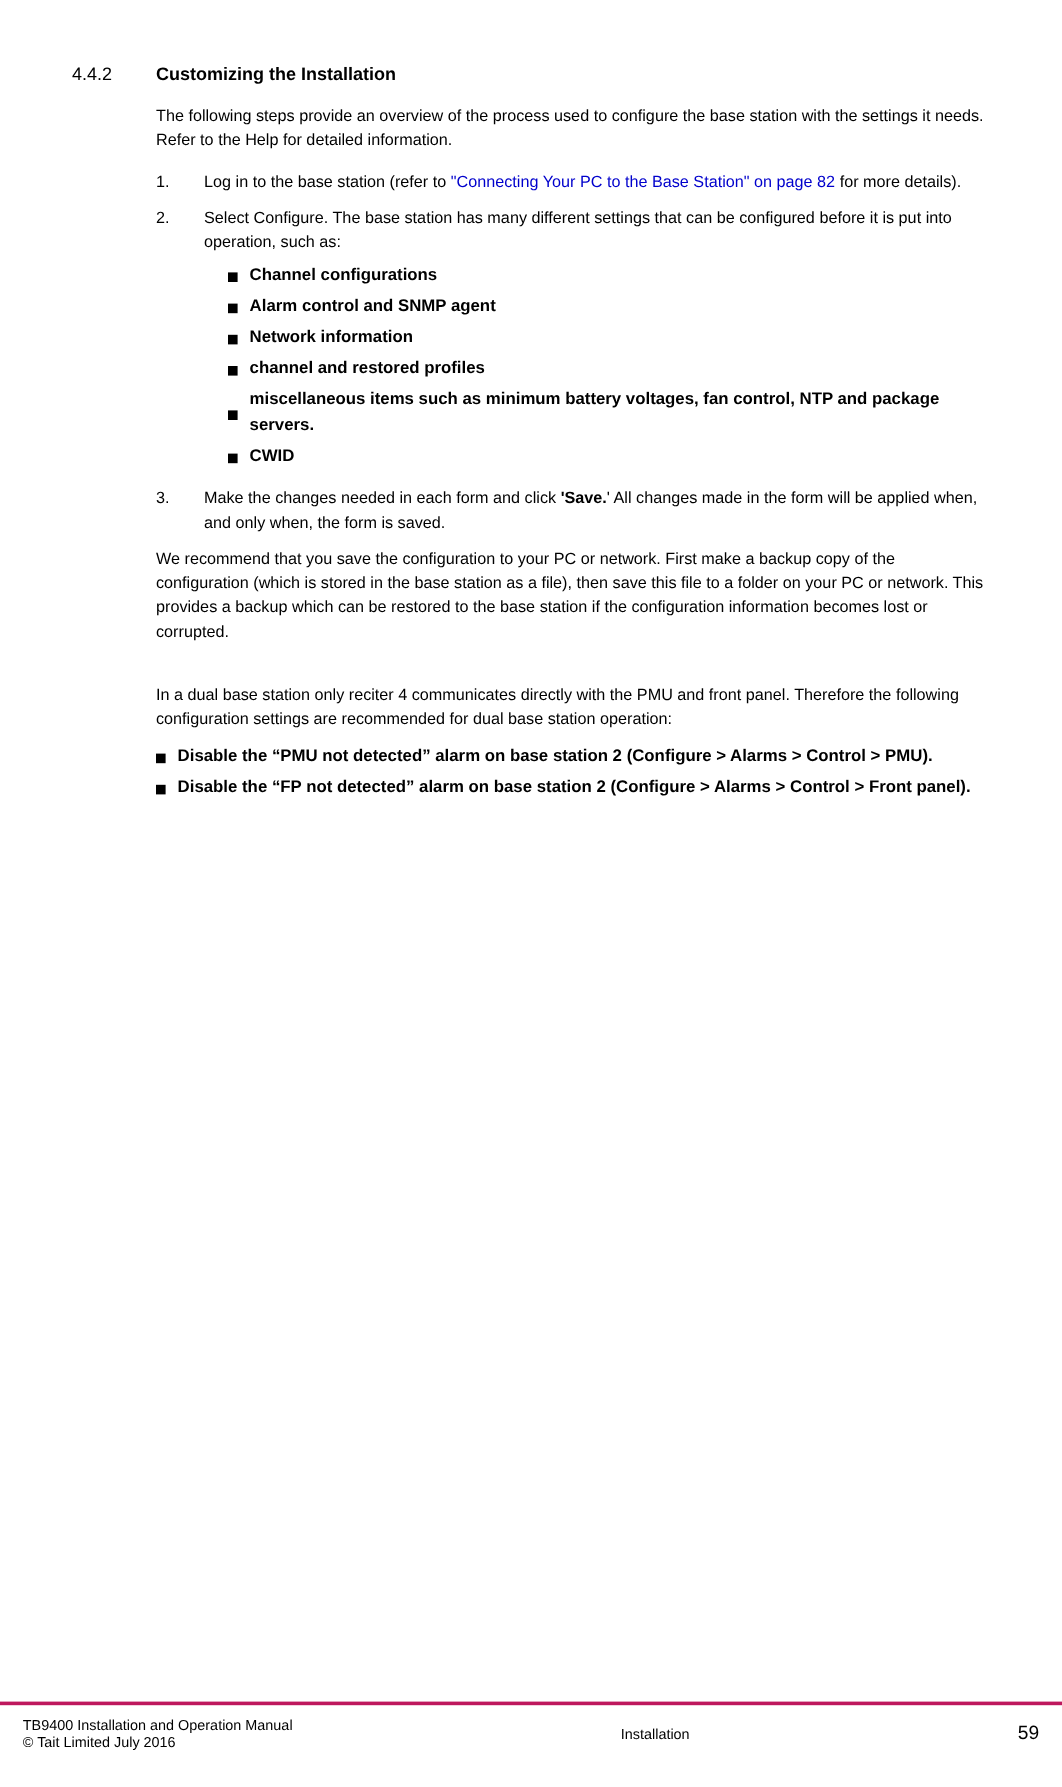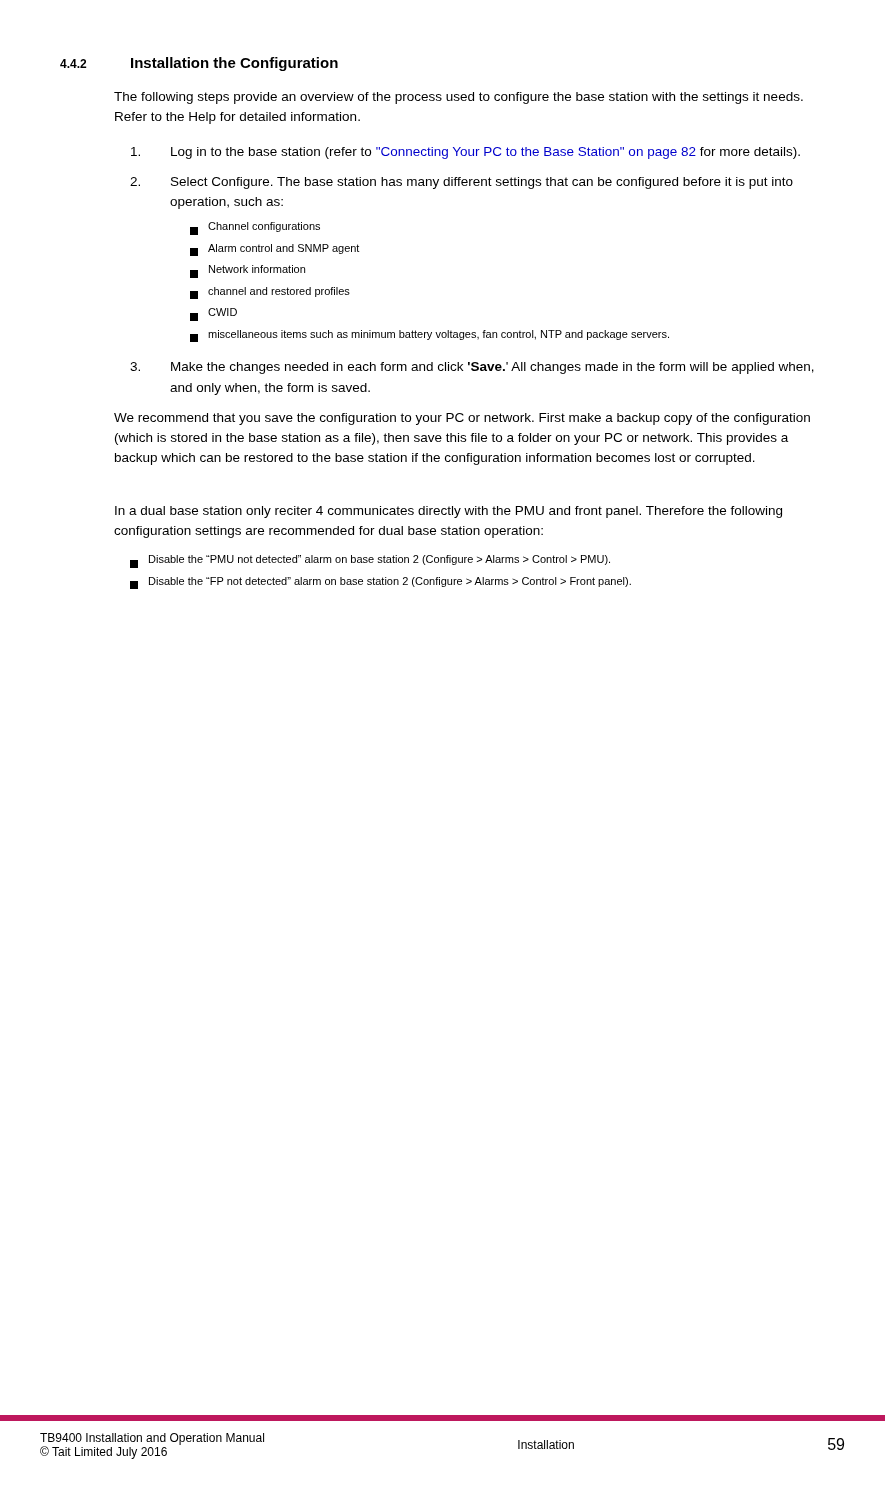--- a/index.html
+++ b/index.html
@@ -23,32 +23,32 @@
     }
 
     .section-header {
       display: flex;
       align-items: baseline;
       margin-bottom: 16px;
       margin-top: 10px;
     }
 
     .section-number {
-      font-size: 12px;
-      font-weight: bold;
+      font-size: 15px;
+      font-weight: normal;
       min-width: 70px;
     }
 
     .section-title {
       font-size: 15px;
       font-weight: bold;
     }
 
     .body-text {
-      margin-left: 54px;
+      margin-left: 70px;
       margin-bottom: 14px;
       line-height: 1.5;
       font-size: 13.5px;
     }
 
     .numbered-list {
       margin-left: 70px;
       margin-bottom: 10px;
     }
 
@@ -70,24 +70,25 @@
     }
 
     .bullet-list {
       list-style: none;
       margin-top: 6px;
       margin-left: 20px;
     }
 
     .bullet-list li {
       display: flex;
-      align-items: flex-end;
+      align-items: center;
       margin-bottom: 5px;
-      font-size: 11px;
+      font-size: 14px;
       line-height: 1.5;
+      font-weight: bold;
     }
 
     .bullet-square {
       display: inline-block;
       width: 8px;
       height: 8px;
       background-color: #000;
       margin-right: 10px;
       margin-top: 5px;
       flex-shrink: 0;
@@ -108,22 +109,22 @@
     }
 
     .footer {
       position: absolute;
       bottom: 20px;
       left: 0;
       right: 0;
       display: flex;
       justify-content: space-between;
       align-items: center;
-      padding: 10px 40px;
-      border-top: 6px solid #be185d;
+      padding: 10px 19px;
+      border-top: 3px solid #be185d;
       font-size: 12px;
     }
 
     .footer-left {
       font-size: 12px;
     }
 
     .footer-center {
       font-size: 12px;
       font-weight: normal;
@@ -134,21 +135,21 @@
     }
   </style>
 </head>
 <body>
 
 <div class="page-content">
 
   <div class="section-divider">
     <div class="section-header">
       <span class="section-number">4.4.2</span>
-      <span class="section-title">Installation the Configuration</span>
+      <span class="section-title">Customizing the Installation</span>
     </div>
 
     <div class="body-text">The following steps provide an overview of the process used to configure the base station with the settings it needs. Refer to the Help for detailed information.</div>
 
     <div class="numbered-list">
       <div class="list-item-row">
         <span class="list-num">1.</span>
         <span class="list-content">
           Log in to the base station (refer to <a class="link-text">"Connecting Your PC to the Base Station" on page 82</a> for more details).
         </span>
@@ -172,25 +173,25 @@
             <li>
               <span class="bullet-square"></span>
               <span>Network information</span>
             </li>
             <li>
               <span class="bullet-square"></span>
               <span>channel and restored profiles</span>
             </li>
             <li>
               <span class="bullet-square"></span>
+              <span>miscellaneous items such as minimum battery voltages, fan control, NTP and package servers.</span>
+            </li>
+            <li>
+              <span class="bullet-square"></span>
               <span>CWID</span>
-            </li>
-            <li>
-              <span class="bullet-square"></span>
-              <span>miscellaneous items such as minimum battery voltages, fan control, NTP and package servers.</span>
             </li>
           </ul>
         </div>
       </div>
     </div>
 
     <div class="numbered-list">
       <div class="list-item-row">
         <span class="list-num">3.</span>
         <span class="list-content">

